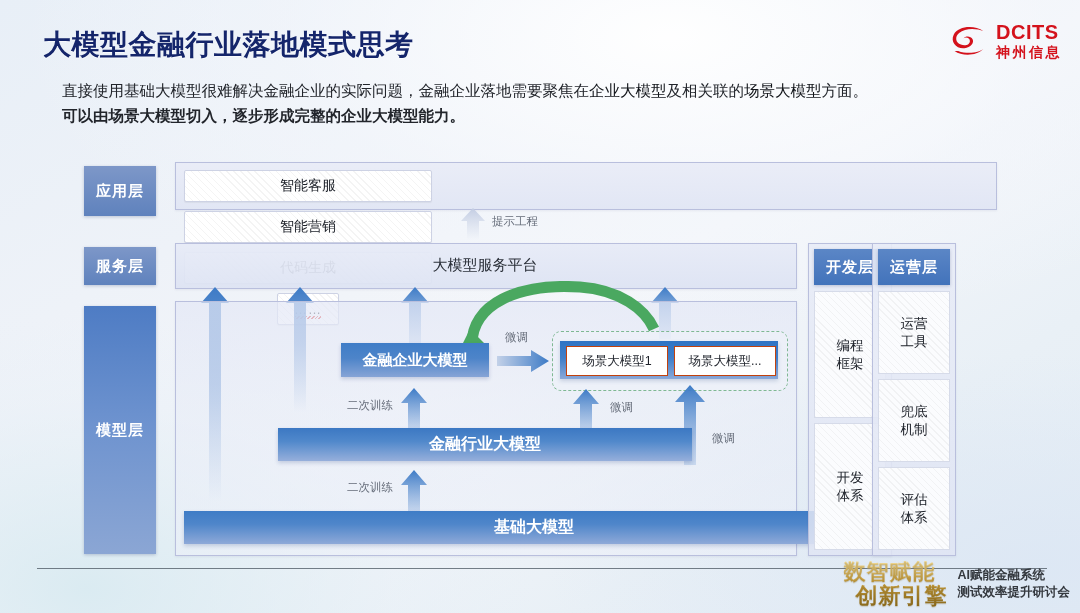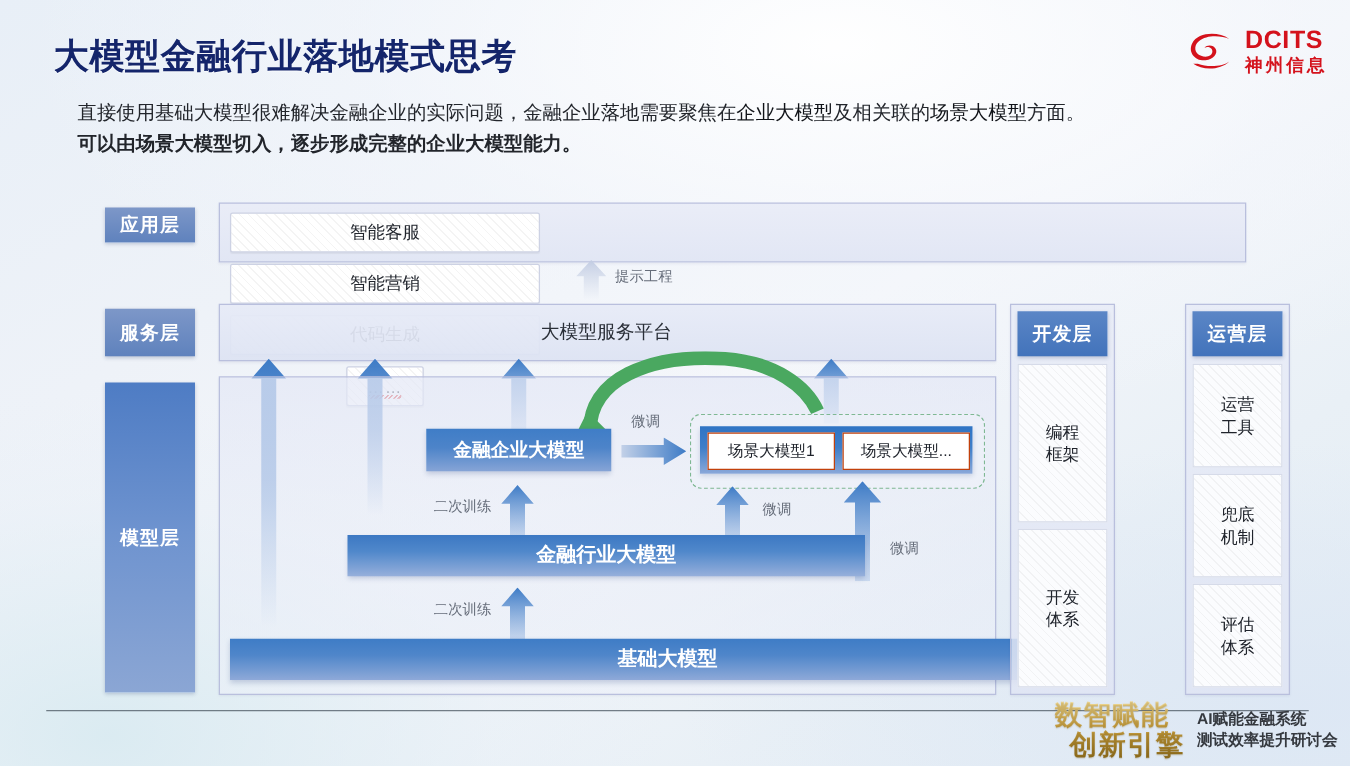--- a/index.html
+++ b/index.html
@@ -38,21 +38,21 @@
 
   
   .layer-tab{
     position:absolute;left:84px;
     display:flex;align-items:center;justify-content:center;
     color:#fff;font-weight:bold;font-size:15px;letter-spacing:1px;
     background:linear-gradient(180deg,#7d97c8 0%,#5f82bd 100%);
     box-shadow:0 1px 3px rgba(40,60,110,.25);
     width:72px;
   }
-  #tab-app{top:166px;height:28px;}
+  #tab-app{top:166px;height:50px;}
   #tab-svc{top:247px;height:38px;}
   #tab-model{top:306px;height:248px;
     background:linear-gradient(180deg,#4e7cc4 0%,#6e93cf 48%,#8ba6d4 100%);}
 
   
   .panel{
     position:absolute;
     border:1px solid #b9bfdd;
     background:linear-gradient(180deg,rgba(233,236,247,.93) 0%, rgba(224,229,244,.9) 100%);
     box-shadow:0 1px 2px rgba(60,70,120,.08);
@@ -131,21 +131,21 @@
   .h-arrow{position:absolute;left:497px;top:350px;}
 
   
   .col{
     position:absolute;top:243px;width:82px;height:311px;
     border:1px solid #b9bfdd;
     background:linear-gradient(180deg,rgba(232,236,247,.9) 0%, rgba(224,229,244,.85) 100%);
     box-shadow:0 1px 2px rgba(60,70,120,.08);
   }
   #col-dev{left:808px;}
-  #col-ops{left:948px;}
+  #col-ops{left:872px;}
   .col-head{
     position:absolute;left:5px;top:5px;width:72px;height:36px;
     display:flex;align-items:center;justify-content:center;
     color:#fff;font-weight:bold;font-size:15px;letter-spacing:1px;
     background:linear-gradient(180deg,#5b86c6 0%,#4273bb 100%);
     box-shadow:0 1px 3px rgba(40,60,110,.25);
   }
   .col-cells{position:absolute;left:5px;top:47px;width:72px;bottom:5px;display:flex;flex-direction:column;gap:5px;}
   .col-cell{
     flex:1;display:flex;align-items:center;justify-content:center;text-align:center;

